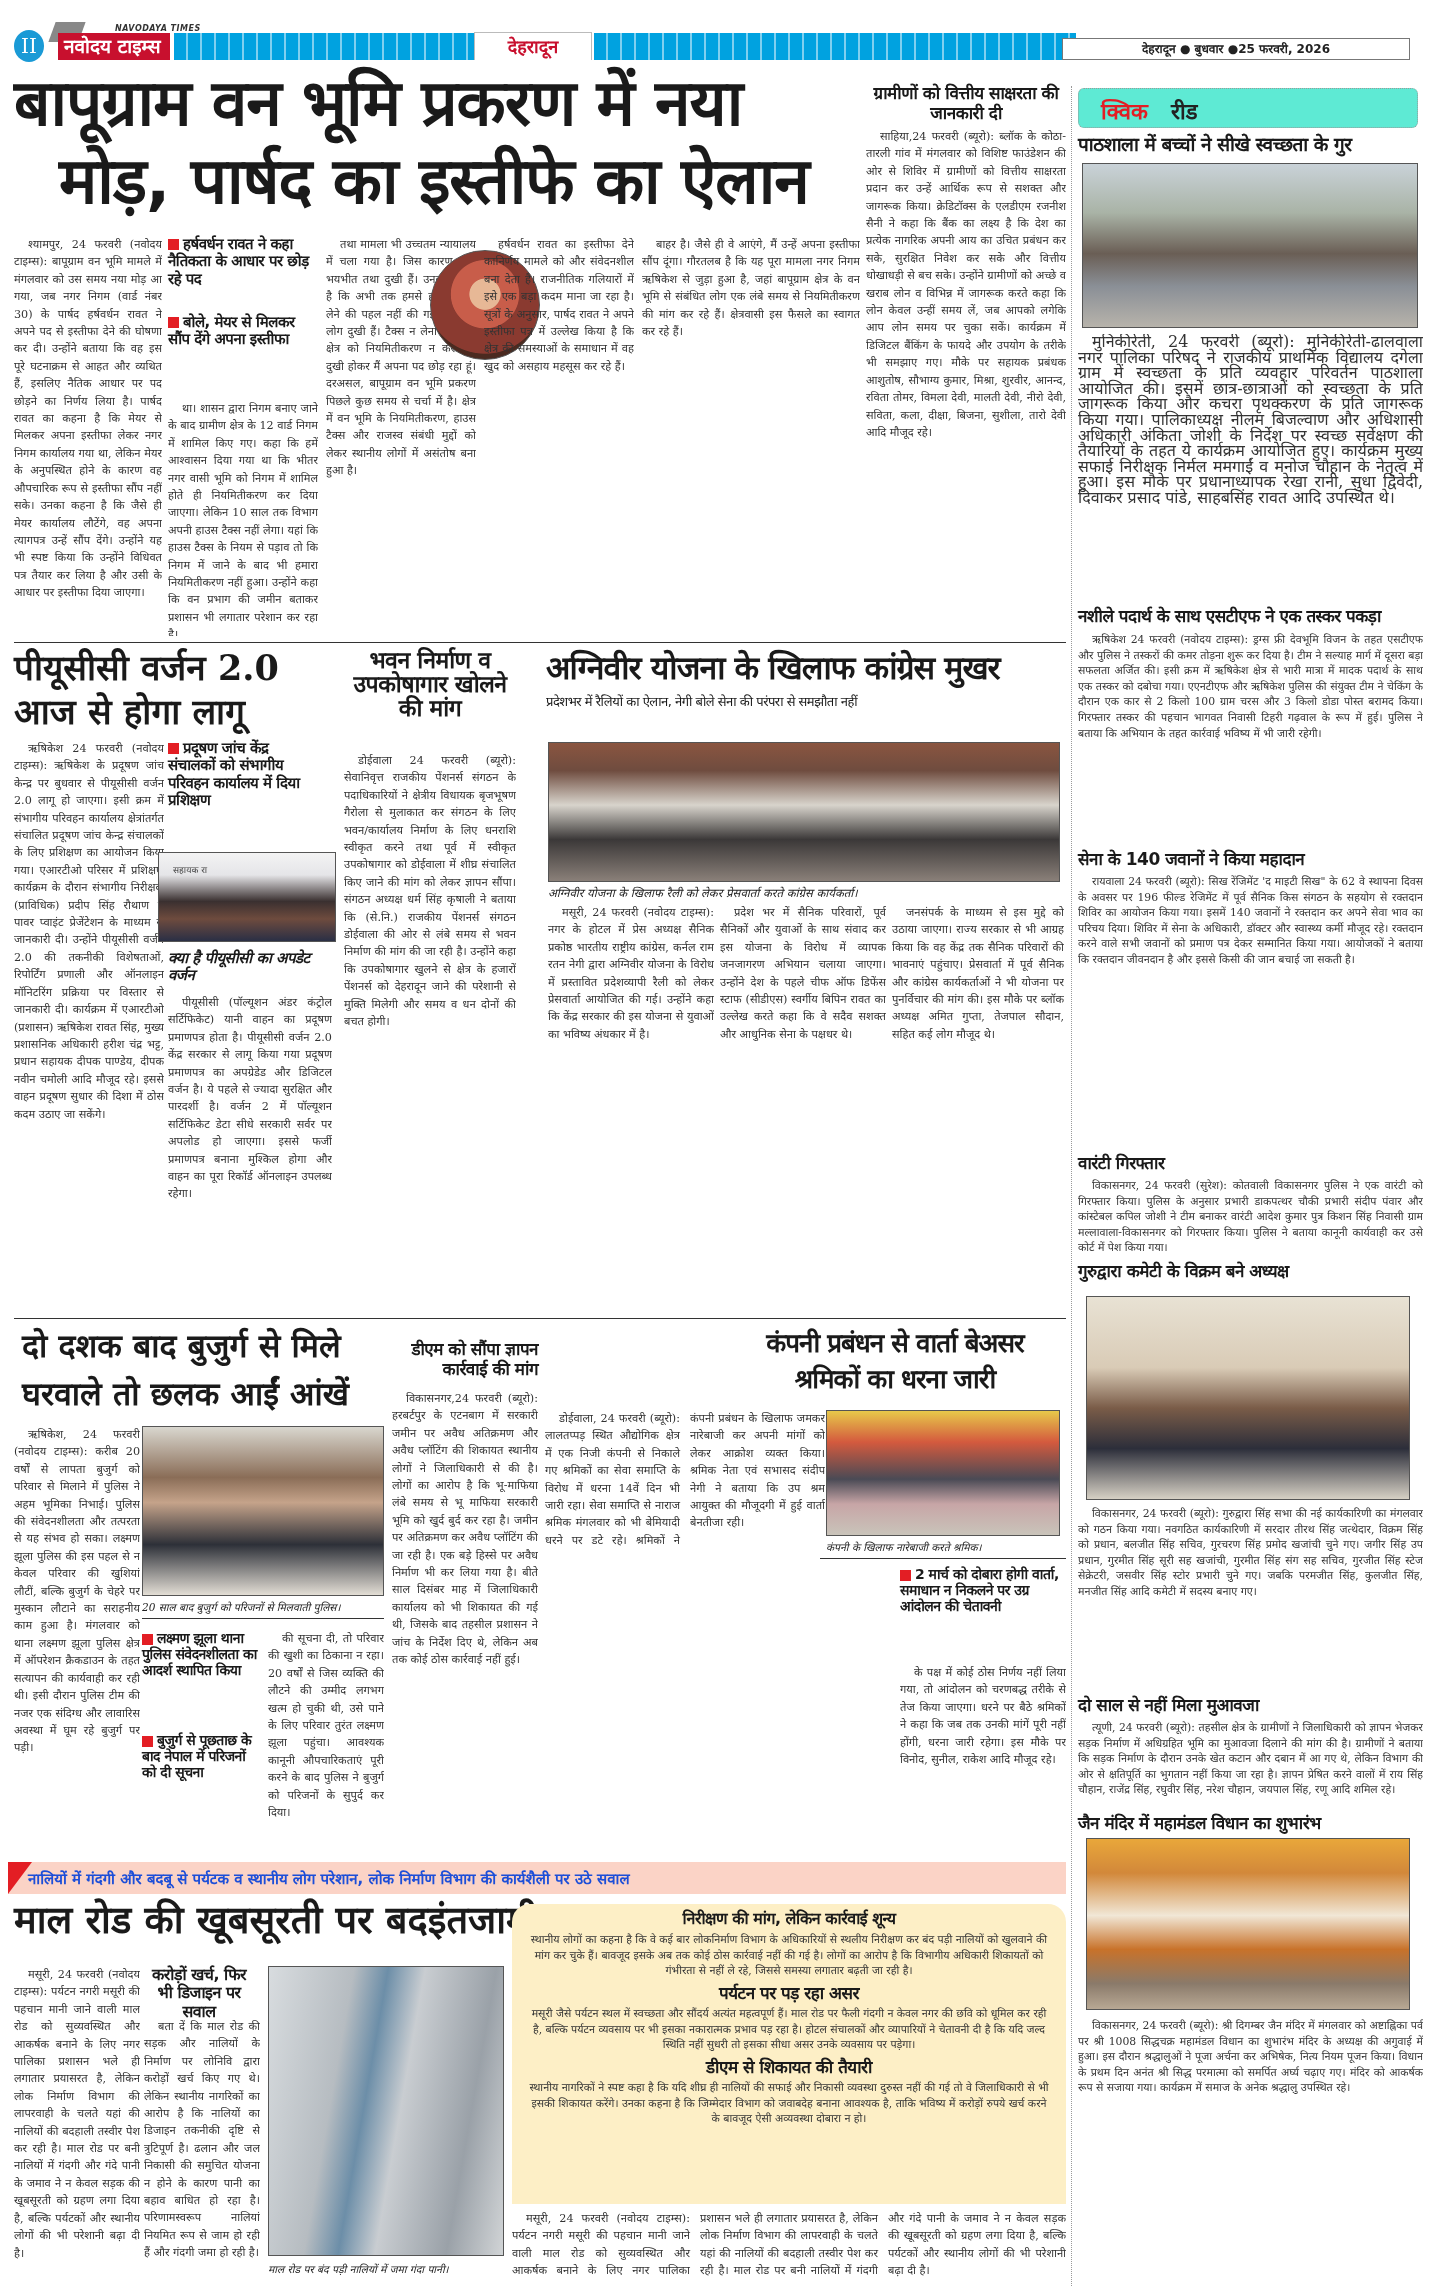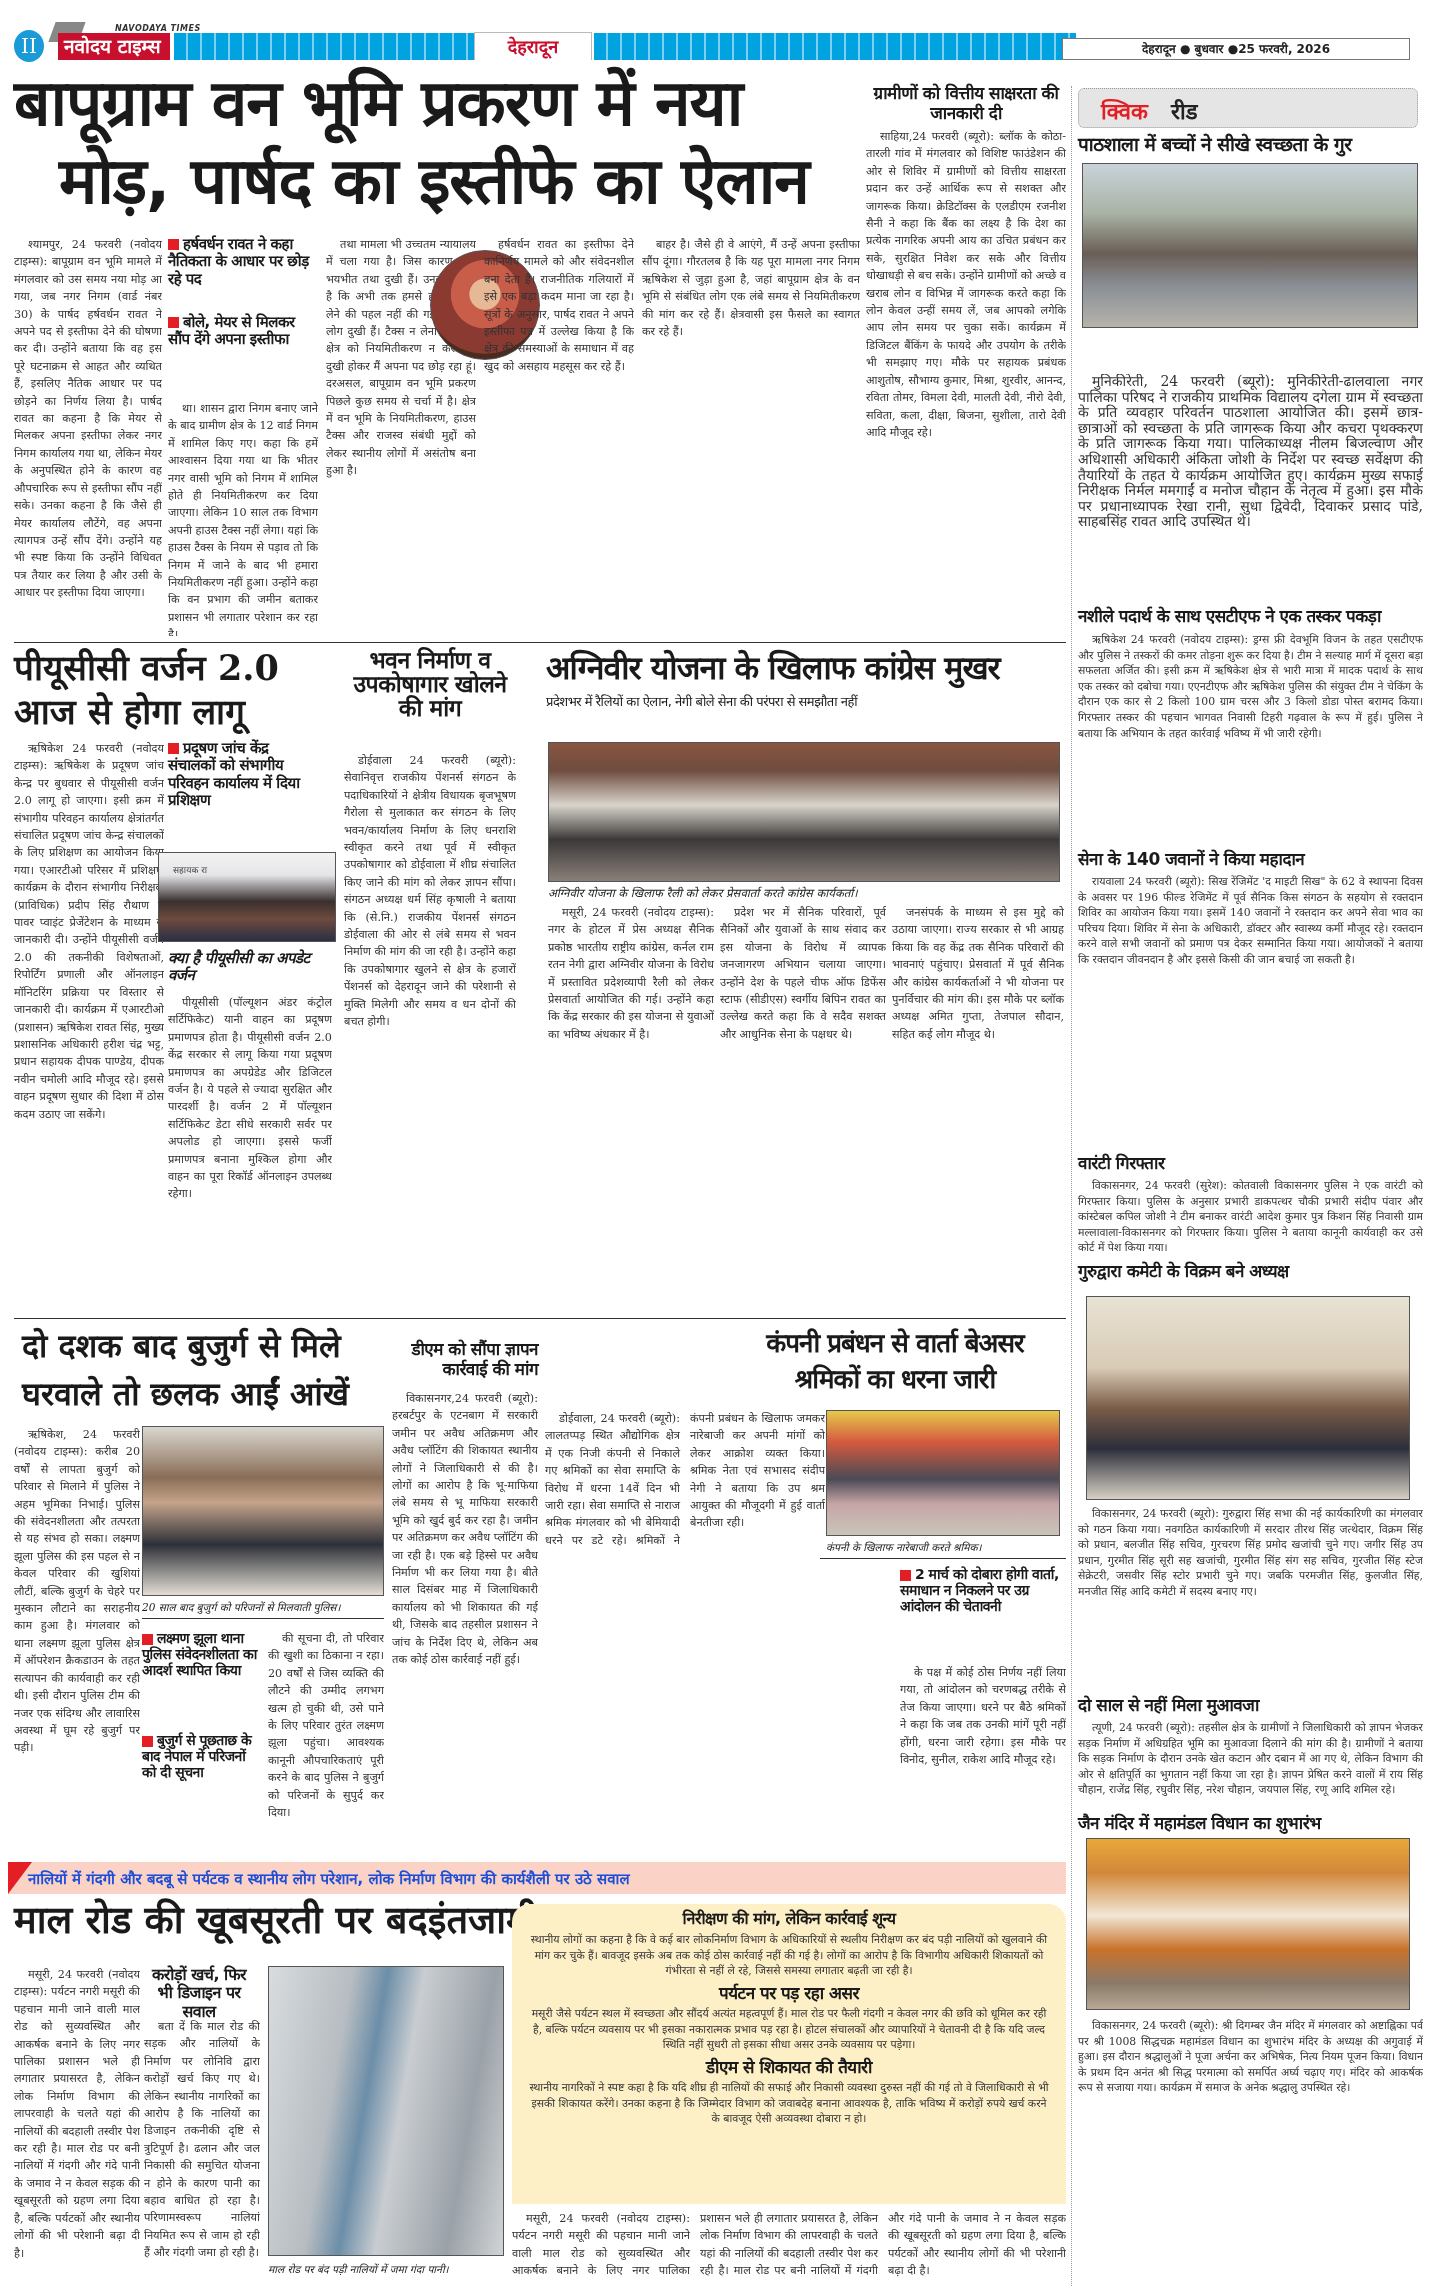--- a/index.html
+++ b/index.html
@@ -56,27 +56,27 @@
     <p>बाहर है। जैसे ही वे आएंगे, मैं उन्हें अपना इस्तीफा सौंप दूंगा। गौरतलब है कि यह पूरा मामला नगर निगम ऋषिकेश से जुड़ा हुआ है, जहां बापूग्राम क्षेत्र के वन भूमि से संबंधित लोग एक लंबे समय से नियमितीकरण की मांग कर रहे हैं। क्षेत्रवासी इस फैसले का स्वागत कर रहे हैं।</p>
   </div>
 
 <div class="abs sub" style="left:866px;top:84px;width:200px;font-size:17px;text-align:center;">ग्रामीणों को वित्तीय साक्षरता की जानकारी दी</div>
 <div class="col body-text" style="left:866px;top:128px;width:200px;height:510px;">
     <p>साहिया,24 फरवरी (ब्यूरो): ब्लॉक के कोठा-तारली गांव में मंगलवार को विशिष्ट फाउंडेशन की ओर से शिविर में ग्रामीणों को वित्तीय साक्षरता प्रदान कर उन्हें आर्थिक रूप से सशक्त और जागरूक किया। क्रेडिटॉक्स के एलडीएम रजनीश सैनी ने कहा कि बैंक का लक्ष्य है कि देश का प्रत्येक नागरिक अपनी आय का उचित प्रबंधन कर सके, सुरक्षित निवेश कर सके और वित्तीय धोखाधड़ी से बच सके। उन्होंने ग्रामीणों को अच्छे व खराब लोन व विभिन्न में जागरूक करते कहा कि लोन केवल उन्हीं समय लें, जब आपको लगेकि आप लोन समय पर चुका सकें। कार्यक्रम में डिजिटल बैंकिंग के फायदे और उपयोग के तरीके भी समझाए गए। मौके पर सहायक प्रबंधक आशुतोष, सौभाग्य कुमार, मिश्रा, शुरवीर, आनन्द, रविता तोमर, विमला देवी, मालती देवी, नीरो देवी, सविता, कला, दीक्षा, बिजना, सुशीला, तारो देवी आदि मौजूद रहे।</p>
   </div>
 
 <div class="dotv" style="left:1071px;top:86px;height:2200px;"></div>
 
-<div class="abs" style="left:1078px;top:88px;width:340px;height:40px;background:#e5e5e5;border:1px dotted #999;border-radius:6px;">
+<div class="abs" style="left:1078px;top:88px;width:340px;height:40px;background:#5eead4;border:1px dotted #999;border-radius:6px;">
   <span style="position:absolute;left:22px;top:6px;font-weight:bold;font-size:22px;color:#e31e24;">क्विक</span>
   <span style="position:absolute;left:92px;top:6px;font-weight:bold;font-size:22px;color:#222;">रीड</span>
 </div>
 <div class="abs sub" style="left:1078px;top:134px;width:345px;font-size:19px;">पाठशाला में बच्चों ने सीखे स्वच्छता के गुर</div>
 <div class="photo" style="left:1082px;top:163px;width:336px;height:165px;background:linear-gradient(180deg,#c9d2d8 0%,#a9b3a6 30%,#6a5e55 55%,#8a8f96 75%,#b7b3ab 100%);"></div>
-<div class="col body-text" style="left:1078px;top:334px;width:345px;height:268px;font-size:14px;line-height:15.6px;margin-top:40px;">
+<div class="col body-text" style="left:1078px;top:334px;width:345px;height:268px;font-size:16px;line-height:15.6px;">
     <p>मुनिकीरेती, 24 फरवरी (ब्यूरो): मुनिकीरेती-ढालवाला नगर पालिका परिषद ने राजकीय प्राथमिक विद्यालय दगेला ग्राम में स्वच्छता के प्रति व्यवहार परिवर्तन पाठशाला आयोजित की। इसमें छात्र-छात्राओं को स्वच्छता के प्रति जागरूक किया और कचरा पृथक्करण के प्रति जागरूक किया गया। पालिकाध्यक्ष नीलम बिजल्वाण और अधिशासी अधिकारी अंकिता जोशी के निर्देश पर स्वच्छ सर्वेक्षण की तैयारियों के तहत ये कार्यक्रम आयोजित हुए। कार्यक्रम मुख्य सफाई निरीक्षक निर्मल ममगाईं व मनोज चौहान के नेतृत्व में हुआ। इस मौके पर प्रधानाध्यापक रेखा रानी, सुधा द्विवेदी, दिवाकर प्रसाद पांडे, साहबसिंह रावत आदि उपस्थित थे।</p>
   </div>
 
 <div class="abs sub" style="left:1078px;top:607px;width:345px;font-size:17px;">नशीले पदार्थ के साथ एसटीएफ ने एक तस्कर पकड़ा</div>
 <div class="col body-text" style="left:1078px;top:632px;width:345px;height:212px;font-size:10.8px;line-height:15.6px;">
     <p>ऋषिकेश 24 फरवरी (नवोदय टाइम्स): ड्रग्स फ्री देवभूमि विजन के तहत एसटीएफ और पुलिस ने तस्करों की कमर तोड़ना शुरू कर दिया है। टीम ने सल्याह मार्ग में दूसरा बड़ा सफलता अर्जित की। इसी क्रम में ऋषिकेश क्षेत्र से भारी मात्रा में मादक पदार्थ के साथ एक तस्कर को दबोचा गया। एएनटीएफ और ऋषिकेश पुलिस की संयुक्त टीम ने चेकिंग के दौरान एक कार से 2 किलो 100 ग्राम चरस और 3 किलो डोडा पोस्त बरामद किया। गिरफ्तार तस्कर की पहचान भागवत निवासी टिहरी गढ़वाल के रूप में हुई। पुलिस ने बताया कि अभियान के तहत कार्रवाई भविष्य में भी जारी रहेगी।</p>
   </div>
 
 <div class="abs sub" style="left:1078px;top:850px;width:345px;font-size:17px;">सेना के 140 जवानों ने किया महादान</div>
 <div class="col body-text" style="left:1078px;top:874px;width:345px;height:280px;font-size:10.8px;line-height:15.6px;">

